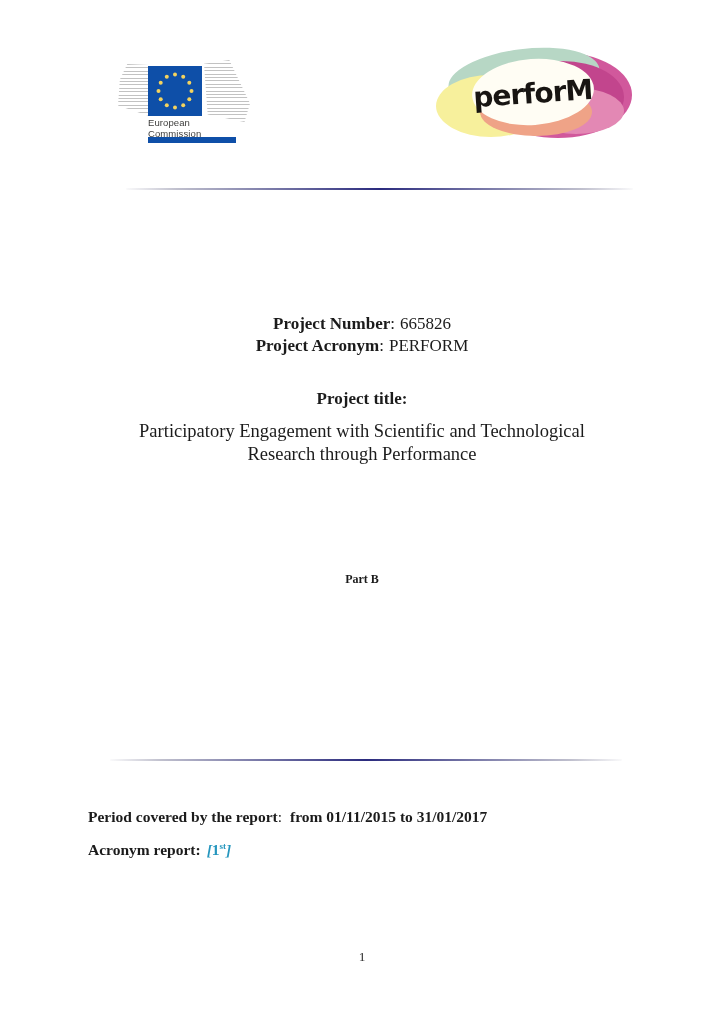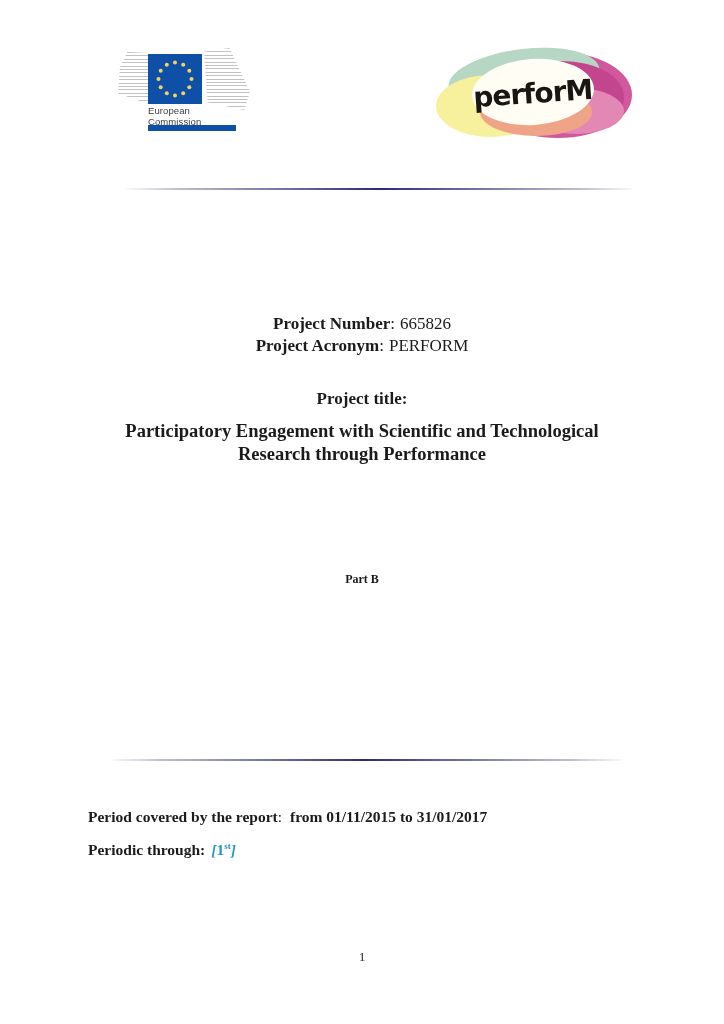--- a/index.html
+++ b/index.html
@@ -10,21 +10,21 @@
     position: relative;
     width: 724px;
     height: 1024px;
     margin: 0 auto;
     background: #ffffff;
     color: var(--text-black, #1b1b1b);
     overflow: hidden;
   }
 
   
-  .ec-logo { position: absolute; left: 118px; top: 48px; width: 132px; height: 84px; }
+  .ec-logo { position: absolute; left: 118px; top: 60px; width: 132px; height: 84px; }
   .ec-stripes {
     position: absolute;
     background: repeating-linear-gradient(to bottom, #c2c2c2 0 1px, rgba(255,255,255,0) 1px 3.4px);
   }
   .ec-stripes.left {
     left: 0; top: 4px; width: 31px; height: 52px;
     clip-path: polygon(30% 0, 100% 2%, 100% 100%, 0 80%, 6% 30%);
   }
   .ec-stripes.right {
     left: 86px; top: 0; width: 46px; height: 62px;
@@ -64,21 +64,21 @@
 
   
   .center-line { position: absolute; left: 0; right: 0; text-align: center; }
   .h-line   { font-size: 17px; }
   .h-line b { font-weight: bold; }
   .h-line .val { margin-left: 5px; font-weight: normal; }
   .proj-number  { top: 314px; }
   .proj-acronym { top: 336px; }
   .proj-title-label { top: 389px; font-weight: bold; font-family: Liberation Serif, serif; }
   .proj-title {
-    top: 420px; font-size: 18.5px; line-height: 23px; font-weight: bold;
+    top: 420px; font-size: 18.5px; line-height: 23px; font-weight: normal;
   }
   .report-title { top: 540px; font-size: 17px; font-weight: bold; }
   .report-part  { top: 572px; font-size: 12px; font-weight: bold; }
 
   
   .info-line { position: absolute; left: 88px; font-size: 15.5px; font-weight: bold; }
   .info-period { top: 808px; }
   .info-periodic { top: 841px; }
   .info-line .sep { font-weight: normal; }
   .info-line .val { margin-left: 8px; }
@@ -157,18 +157,18 @@
     <div>Research through Performance</div>
   </div>
 
   <div class="center-line report-part">Part B</div>
 
   <div class="info-line info-period">
     <b>Period covered by the report</b><span class="sep">:</span><span class="val">from 01/11/2015 to 31/01/2017</span>
   </div>
 
   <div class="info-line info-periodic">
-    <b>Periodic through:</b><span class="periodic-value"><span class="bracket">[</span><span>1</span><sup>st</sup><span class="bracket">]</span></span>
+    <b>Acronym report:</b><span class="periodic-value"><span class="bracket">[</span><span>1</span><sup>st</sup><span class="bracket">]</span></span>
   </div>
 
   <div class="page-number">1</div>
 
 </div>
 
 </body></html>

